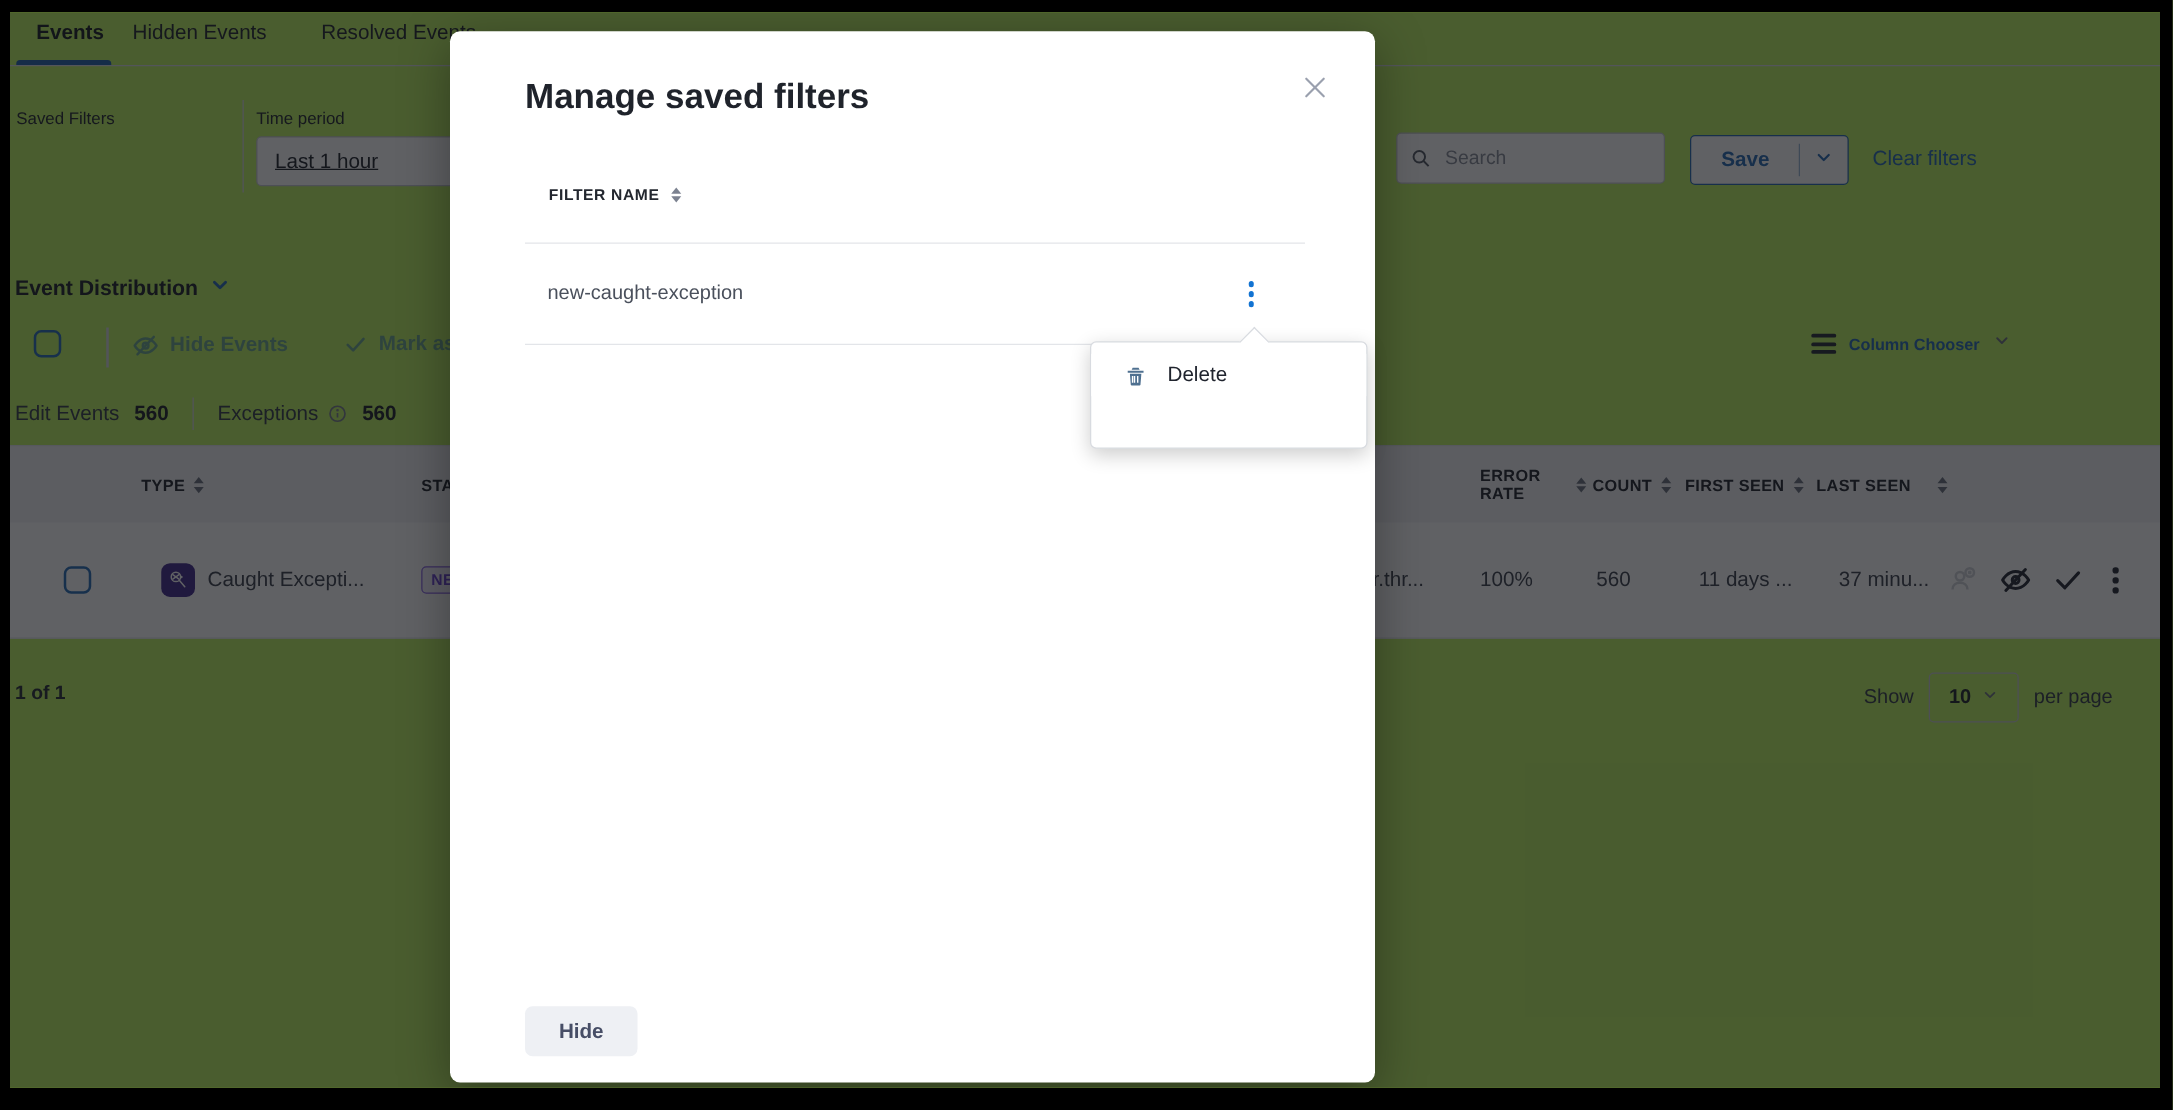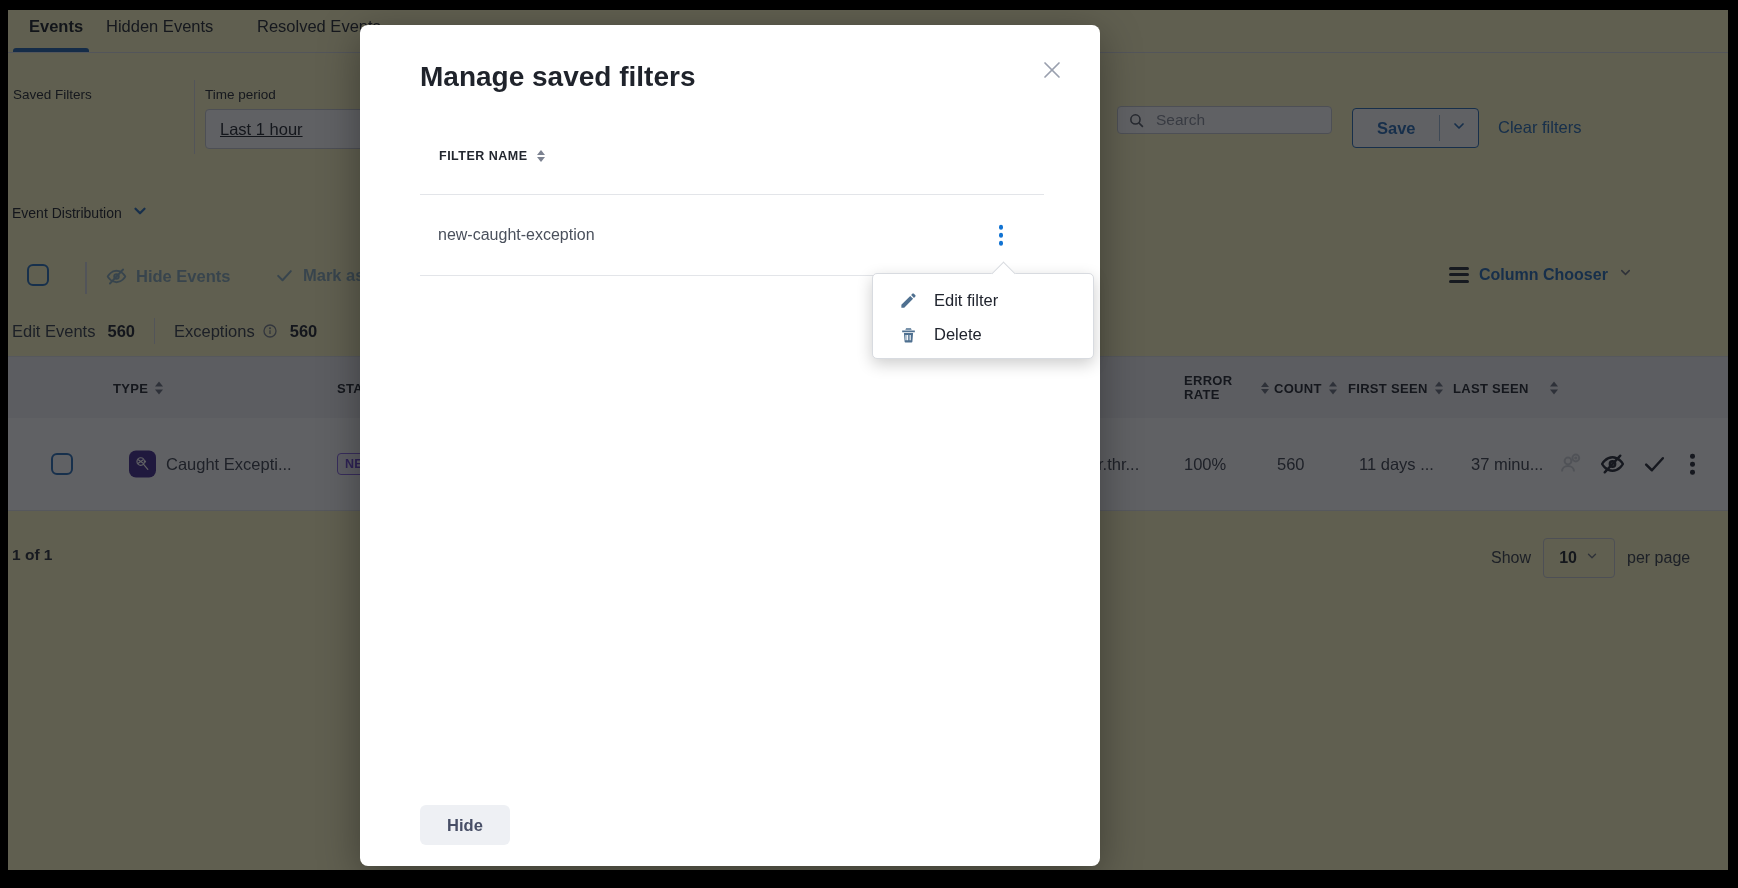--- a/index.html
+++ b/index.html
@@ -1,69 +1,69 @@
 <!DOCTYPE html>
 <html><head>
 <meta charset="utf-8">
 <style>
   html,body{margin:0;padding:0;}
   body{width:1738px;height:888px;position:relative;background:#000;
        font-family:"Liberation Sans",sans-serif;color:#22262e;}
-  .app{position:absolute;left:8px;top:10px;width:1720px;height:860px;background:#fef9c3;overflow:hidden;}
+  .app{position:absolute;left:8px;top:10px;width:1720px;height:860px;background:#bef264;overflow:hidden;}
 
   
   .page{position:absolute;inset:0;z-index:1;}
   .tabs-bar{position:absolute;left:0;top:0;width:100%;height:42px;border-bottom:1px solid #d8dbe0;}
   .tab{position:absolute;top:7px;font-size:16.5px;color:#262b33;font-weight:500;cursor:pointer;}
   .tab.active{font-weight:700;color:#1b2026;}
   .tab-underline{position:absolute;left:5px;bottom:0;width:76px;height:4px;background:#2565ad;border-radius:3px 3px 0 0;}
 
   .field-label{position:absolute;font-size:13.5px;color:#262b33;}
   .select-btn{position:absolute;display:flex;align-items:center;border:1.5px solid #2a6db5;border-radius:4px;background:#fff;box-sizing:border-box;cursor:pointer;}
   .vdiv{position:absolute;width:1px;background:#d5d8de;}
 
   .saved-select{left:4px;top:99px;width:172px;height:40px;}
   .saved-select .lbl{font-size:15.5px;font-weight:700;color:#2a6db5;margin-left:22px;}
   .saved-select .sep{width:1.5px;height:26px;background:#2a6db5;margin-left:auto;}
   .saved-select .chev{color:#2a6db5;margin:0 12px;}
 
   .time-select{left:197px;top:99px;width:232px;height:40px;border:1px solid #c7cad2;text-decoration:underline;}
   .time-select .lbl{font-size:16.5px;color:#22262e;margin-left:14px;}
 
-  .search-box{position:absolute;left:1109px;top:96px;width:215px;height:28px;border:1px solid #c7cad2;border-radius:4px;display:flex;align-items:center;box-sizing:border-box;background:#fff;}
+  .search-box{position:absolute;left:1109px;top:96px;width:215px;height:41px;border:1px solid #c7cad2;border-radius:4px;display:flex;align-items:center;box-sizing:border-box;background:#fff;}
   .search-box svg{margin-left:10px;color:#565c66;}
   .search-box input{border:none;outline:none;background:transparent;font-size:15.5px;margin-left:9px;width:150px;color:#3c424e;font-family:"Liberation Sans",sans-serif;}
   .search-box input::placeholder{color:#8a8f9b;}
 
   .save-btn{left:1344px;top:98px;width:127px;height:40px;}
   .save-btn .lbl{font-size:16.5px;font-weight:700;color:#2a6db5;margin-left:24px;}
   .save-btn .sep{width:1px;height:26px;background:#9db8d6;margin-left:auto;}
   .save-btn .chev{color:#2a6db5;margin:0 11px;}
 
   .clear-filters{position:absolute;left:1490px;top:108px;font-size:16.5px;font-weight:400;color:#2a6db5;cursor:pointer;}
 
-  .section-title{position:absolute;left:4px;top:192px;display:flex;align-items:center;gap:9px;font-size:14px;font-weight:400;color:#20242e;}
+  .section-title{position:absolute;left:4px;top:209px;display:flex;align-items:center;gap:9px;font-size:17px;font-weight:700;color:#20242e;}
   .section-title .chev{color:#2a6db5;}
 
   .checkbox{box-sizing:border-box;border:2px solid #2a6fb8;border-radius:6px;width:22px;height:22px;background:transparent;cursor:pointer;}
   .bulk-check{position:absolute;left:19px;top:254px;}
   .bulk-div{left:77px;top:252px;height:32px;width:2px;}
   .bulk-action{position:absolute;display:flex;align-items:center;gap:9px;font-size:16.5px;font-weight:700;color:#2a6db5;opacity:.55;cursor:pointer;white-space:nowrap;}
   .act-hide{left:98px;top:256px;}
   .act-mark{left:267px;top:256px;}
 
   .summary{position:absolute;left:4px;top:308px;display:flex;align-items:center;font-size:16.5px;color:#3a404c;}
   .summary b{color:#20242e;margin-left:12px;font-weight:700;}
   .summary .sumdiv{width:1px;height:26px;background:#d5d8de;margin:0 19px;}
   .summary .info{color:#7a808c;margin-left:7px;display:inline-flex;}
 
   .column-chooser{position:absolute;left:1441px;top:255px;display:flex;align-items:center;gap:10px;cursor:pointer;}
   .burger{display:flex;flex-direction:column;gap:3.5px;}
   .burger div{width:20px;height:3px;border-radius:2px;background:#2a2f38;}
-  .column-chooser .lbl{font-size:16px;font-weight:700;color:#2a6db5;}
+  .column-chooser .lbl{font-size:13px;font-weight:700;color:#2a6db5;}
   .column-chooser .chev{color:#6e7480;}
 
   .thead{position:absolute;left:0;top:346px;width:100%;height:62px;background:#f3f4f6;border-top:1px solid #e2e4e9;border-bottom:1px solid #e2e4e9;}
   .hcell{position:absolute;top:50%;transform:translateY(-50%);display:flex;align-items:center;gap:7px;font-size:13px;font-weight:700;color:#23272f;letter-spacing:.3px;white-space:nowrap;}
   .hcell .wrap2{width:56px;white-space:normal;line-height:14px;}
   .sort{display:inline-flex;flex-direction:column;gap:2.5px;}
   .sort i{display:block;width:0;height:0;border-left:4.5px solid transparent;border-right:4.5px solid transparent;}
   .sort .up{border-bottom:5.5px solid #6e7480;}
   .sort .dn{border-top:5.5px solid #6e7480;}
 
@@ -327,25 +327,19 @@
         </span>
     </div>
 
     <button class="modal-close-btn">Hide</button>
   </div>
 
   <div class="ctx-menu">
     <div class="ctx-caret"></div>
     <div class="ctx-item">
       <svg width="19" height="19" viewBox="0 0 24 24" fill="currentColor">
-          <path d="M3 17.4V21h3.6L17.8 9.8 14.2 6.2 3 17.4zM20.7 6.9c.4-.4.4-1 0-1.4l-2.2-2.2c-.4-.4-1-.4-1.4 0l-1.8 1.8 3.6 3.6 1.8-1.8z"></path>
-        </svg>
-      <span>Edit filter</span>
-    </div>
-    <div class="ctx-item">
-      <svg width="19" height="19" viewBox="0 0 24 24" fill="currentColor">
           <path d="M4 7h16v2H4zM6.2 10h11.6l-.9 11.2c-.05.5-.45.8-.95.8H8.05c-.5 0-.9-.3-.95-.8L6.2 10zm4.0 2.5v6.8h1.4v-6.8h-1.4zm3.2 0v6.8h1.4v-6.8h-1.4zm-5.2 0v6.8h1.4v-6.8H8.2zM9 4h6l1 2H8l1-2z"></path>
         </svg>
       <span>Delete</span>
     </div>
   </div>
 
 </div>
 
 </body></html>

